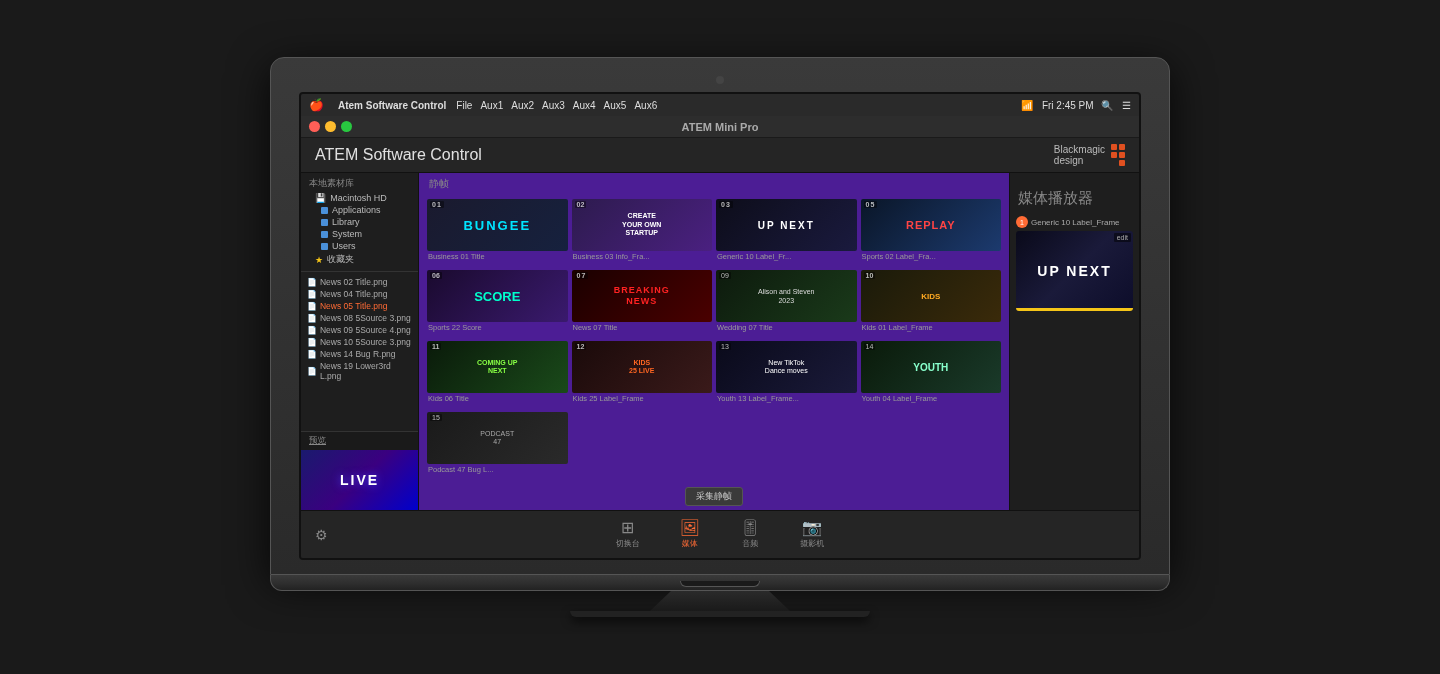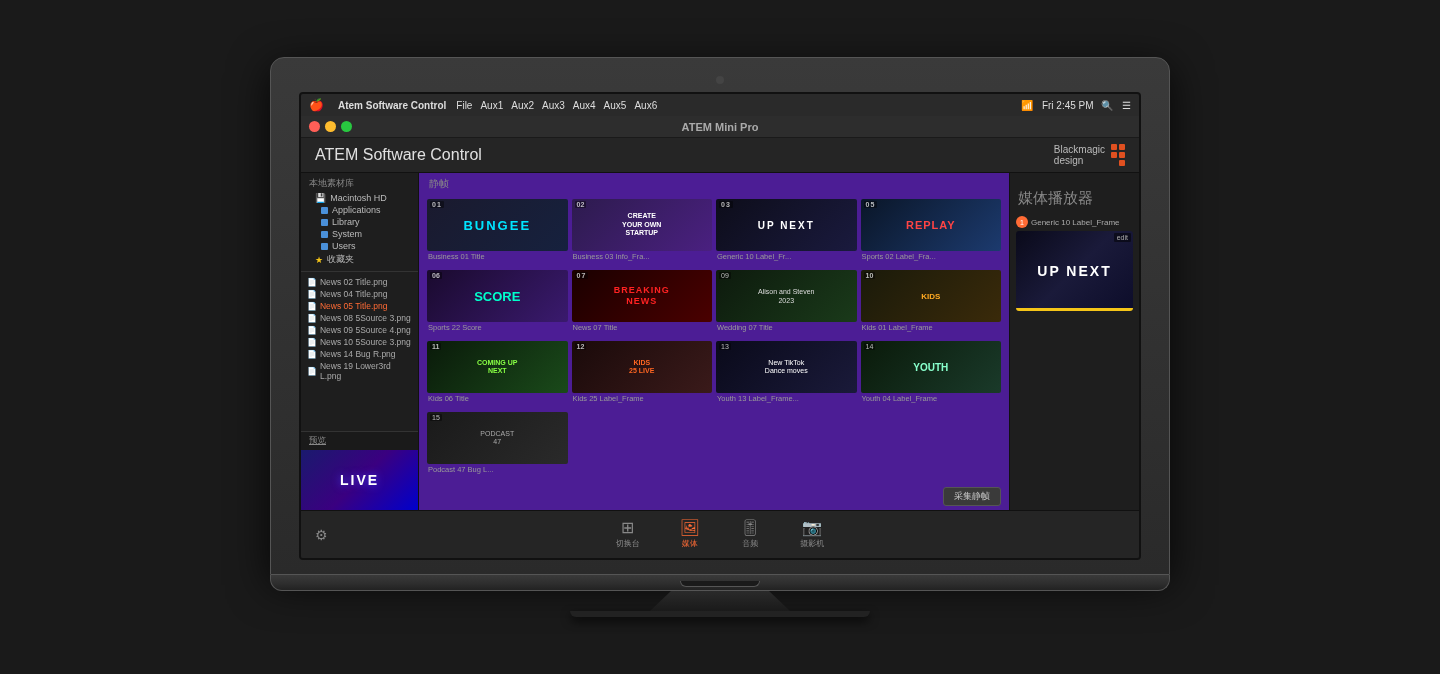--- a/index.html
+++ b/index.html
@@ -259,21 +259,21 @@
     .thumb-11 { background: linear-gradient(135deg, #0a1a0a 0%, #1a4a1a 100%); display:flex; align-items:center; justify-content:center; color: #88ff44; font-size:8px; font-weight:900; text-align:center; padding:2px; }
     .thumb-12 { background: linear-gradient(135deg, #1a0a0a 0%, #3a1a1a 100%); display:flex; align-items:center; justify-content:center; color: #ff6622; font-size:7px; font-weight:700; text-align:center; }
     .thumb-13 { background: linear-gradient(135deg, #0a0a1a 0%, #1a1a3a 100%); display:flex; align-items:center; justify-content:center; color: white; font-size:7px; text-align:center; padding:2px; }
     .thumb-14 { background: linear-gradient(135deg, #0a1a0a 0%, #1a3a2a 100%); display:flex; align-items:center; justify-content:center; color: #88ffcc; font-size:7px; }
     .thumb-15 { background: linear-gradient(135deg, #1a1a1a 0%, #2a2a2a 100%); display:flex; align-items:center; justify-content:center; color: #aaa; font-size:7px; text-align:center; padding:2px; }
     .thumb-16 { background: linear-gradient(135deg, #0a0a0a 0%, #1a1a1a 100%); display:flex; align-items:center; justify-content:center; color: #ff2222; font-size:7px; font-weight:700; text-align:center; }
 
     .collect-btn-row {
       padding: 4px 8px;
       display: flex;
-      justify-content: flex-end;
+      justify-content: center;
     }
     .collect-btn {
       background: #3a3a3a;
       border: 1px solid #555;
       color: #ccc;
       font-size: 9px;
       padding: 2px 10px;
       border-radius: 3px;
       cursor: pointer;
     }

